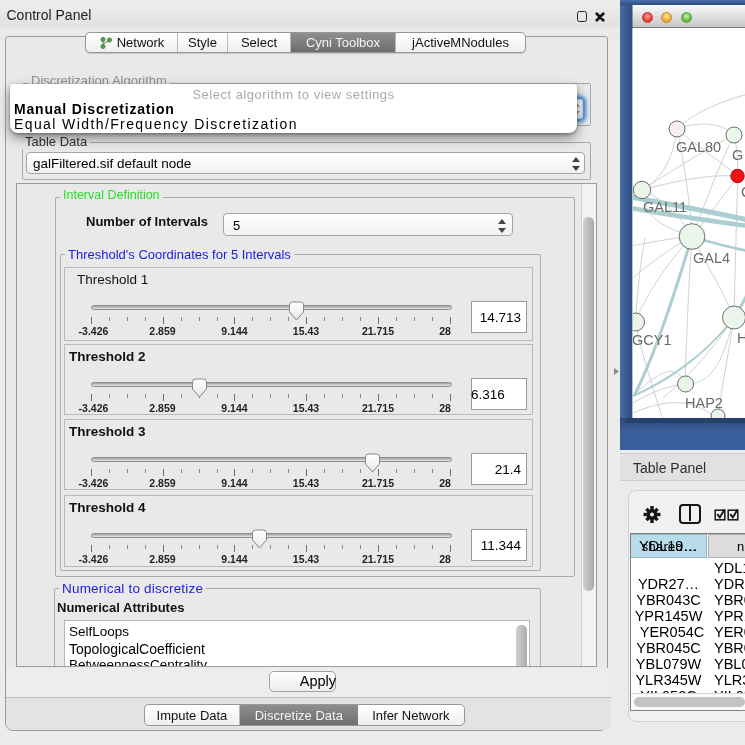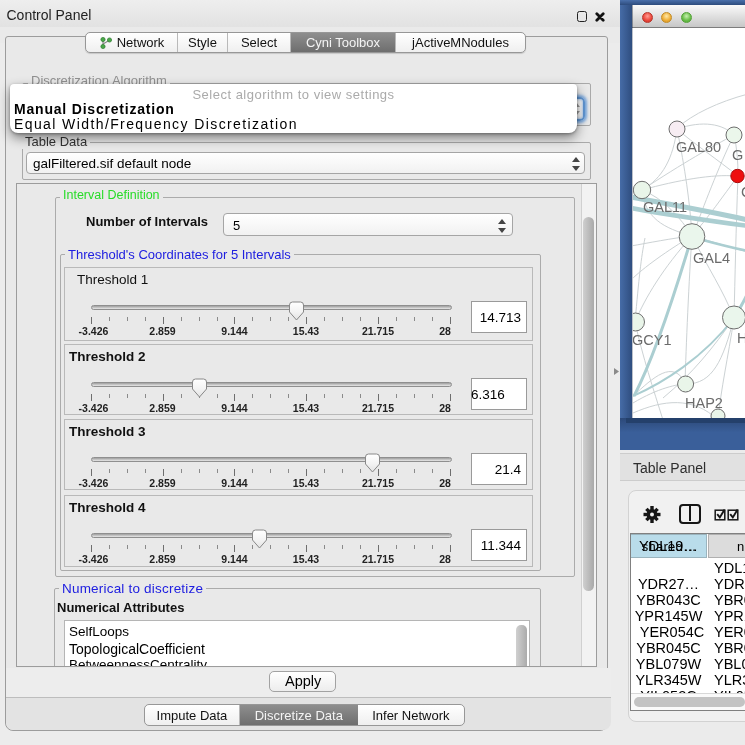--- a/index.html
+++ b/index.html
@@ -242,21 +242,21 @@
 <div class="a" style="left:68px;top:639.5px;font-size:14px;color:#000;">TopologicalCoefficient</div>
 <div class="a" style="left:68px;top:656px;font-size:13.5px;color:#000;">BetweennessCentrality</div>
 <div class="a" style="left:515px;top:624px;width:11px;height:60px;background:linear-gradient(90deg,#d0d0d0,#ababab);border-radius:5px;"></div>
 </div>
   </div>
 <div class="a" style="left:581px;top:184px;width:15px;height:482px;background:#f2f2f2;border-left:1px solid #d0d0d0;"></div>
 <div class="a" style="left:582.5px;top:217px;width:11.5px;height:374px;background:linear-gradient(90deg,#cfcfcf,#a9a9a9);border-radius:6px;"></div>
 
 <div class="a" style="left:6px;top:668px;width:605px;height:29px;background:#ededed;"></div>
 <div class="a" style="left:269px;top:671px;width:67px;height:21px;background:linear-gradient(#ffffff,#ededed);border:1px solid #a2a2a2;border-radius:5px;"></div>
-<div class="a" style="left:269px;top:673px;width:67px;text-align:left;font-size:14.5px;color:#000;margin-left:16px;">Apply</div>
+<div class="a" style="left:269px;top:673px;width:67px;text-align:right;font-size:14.5px;color:#000;">Apply</div>
 <div class="a" style="left:6px;top:697px;width:605px;height:33px;background:#e3e3e3;border-top:1px solid #bdbdbd;border-radius:0 0 8px 8px;"></div>
 <div class="a" style="left:144px;top:704px;width:321px;height:22px;border:1px solid #979797;border-radius:5px;background:linear-gradient(#ffffff,#efefef);overflow:hidden;display:flex;">
  <div style="width:95.5px;display:flex;align-items:center;justify-content:center;font-size:13px;color:#111;border-right:1px solid #b9b9b9;">Impute Data</div>
  <div style="width:118.5px;display:flex;align-items:center;justify-content:center;font-size:13px;color:#f4f4f4;background:linear-gradient(#8e8e8e,#6e6e6e);">Discretize Data</div>
  <div style="width:107px;display:flex;align-items:center;justify-content:center;font-size:13px;color:#111;">Infer Network</div>
 </div>
 
 <div class="a" style="left:10px;top:84px;width:567px;height:49px;background:#fff;border-radius:4px 4px 8px 8px;box-shadow:0 5px 12px rgba(0,0,0,0.45), 0 1px 3px rgba(0,0,0,0.3);"></div>
 <div class="a" style="left:10px;top:87px;width:567px;text-align:center;font-size:13px;letter-spacing:0.5px;color:#aaa;">Select algorithm to view settings</div>
 <div class="a" style="left:14px;top:101px;font-size:14px;font-weight:bold;color:#000;letter-spacing:0.8px;">Manual Discretization</div>

